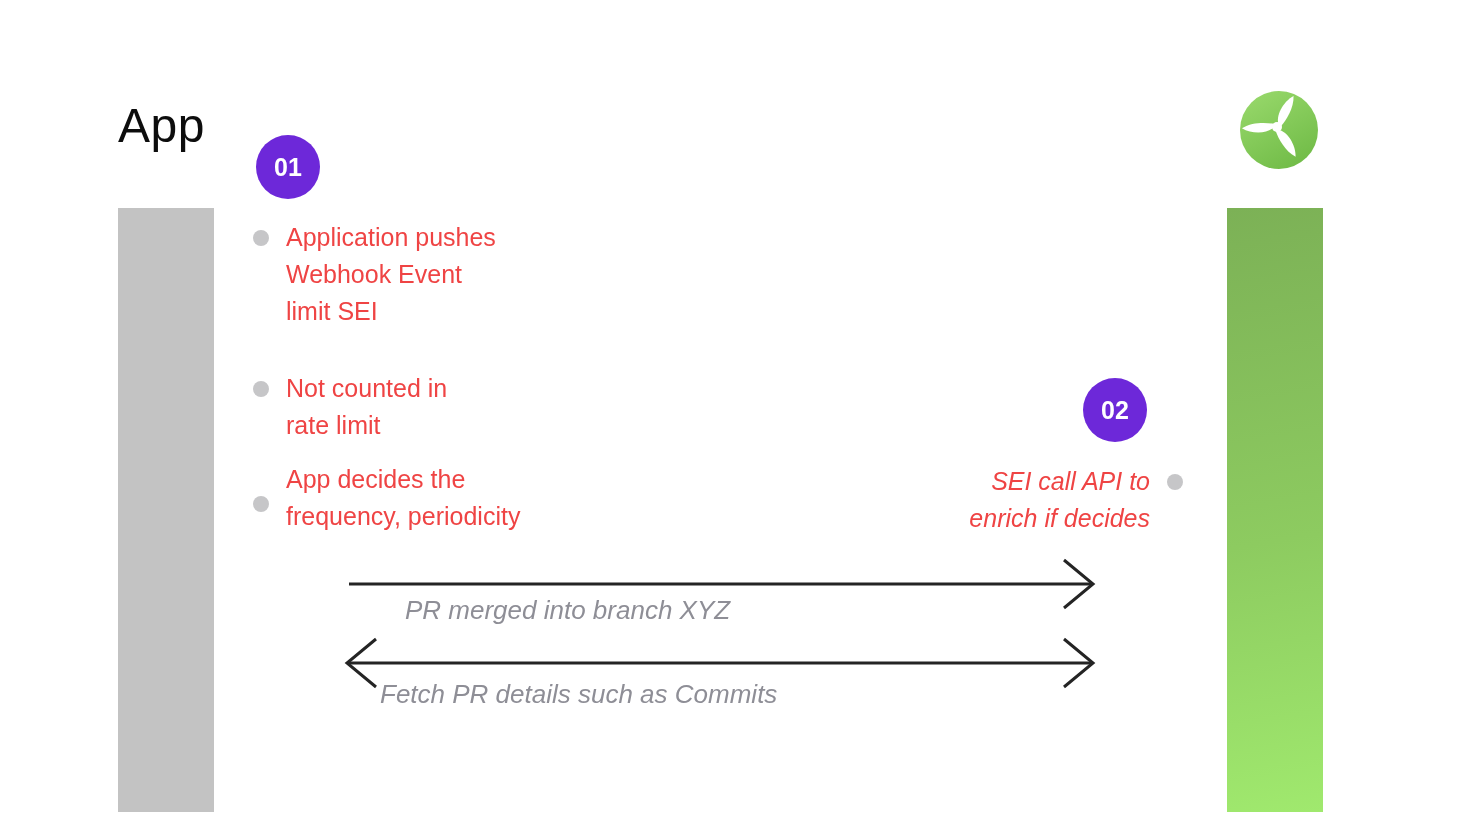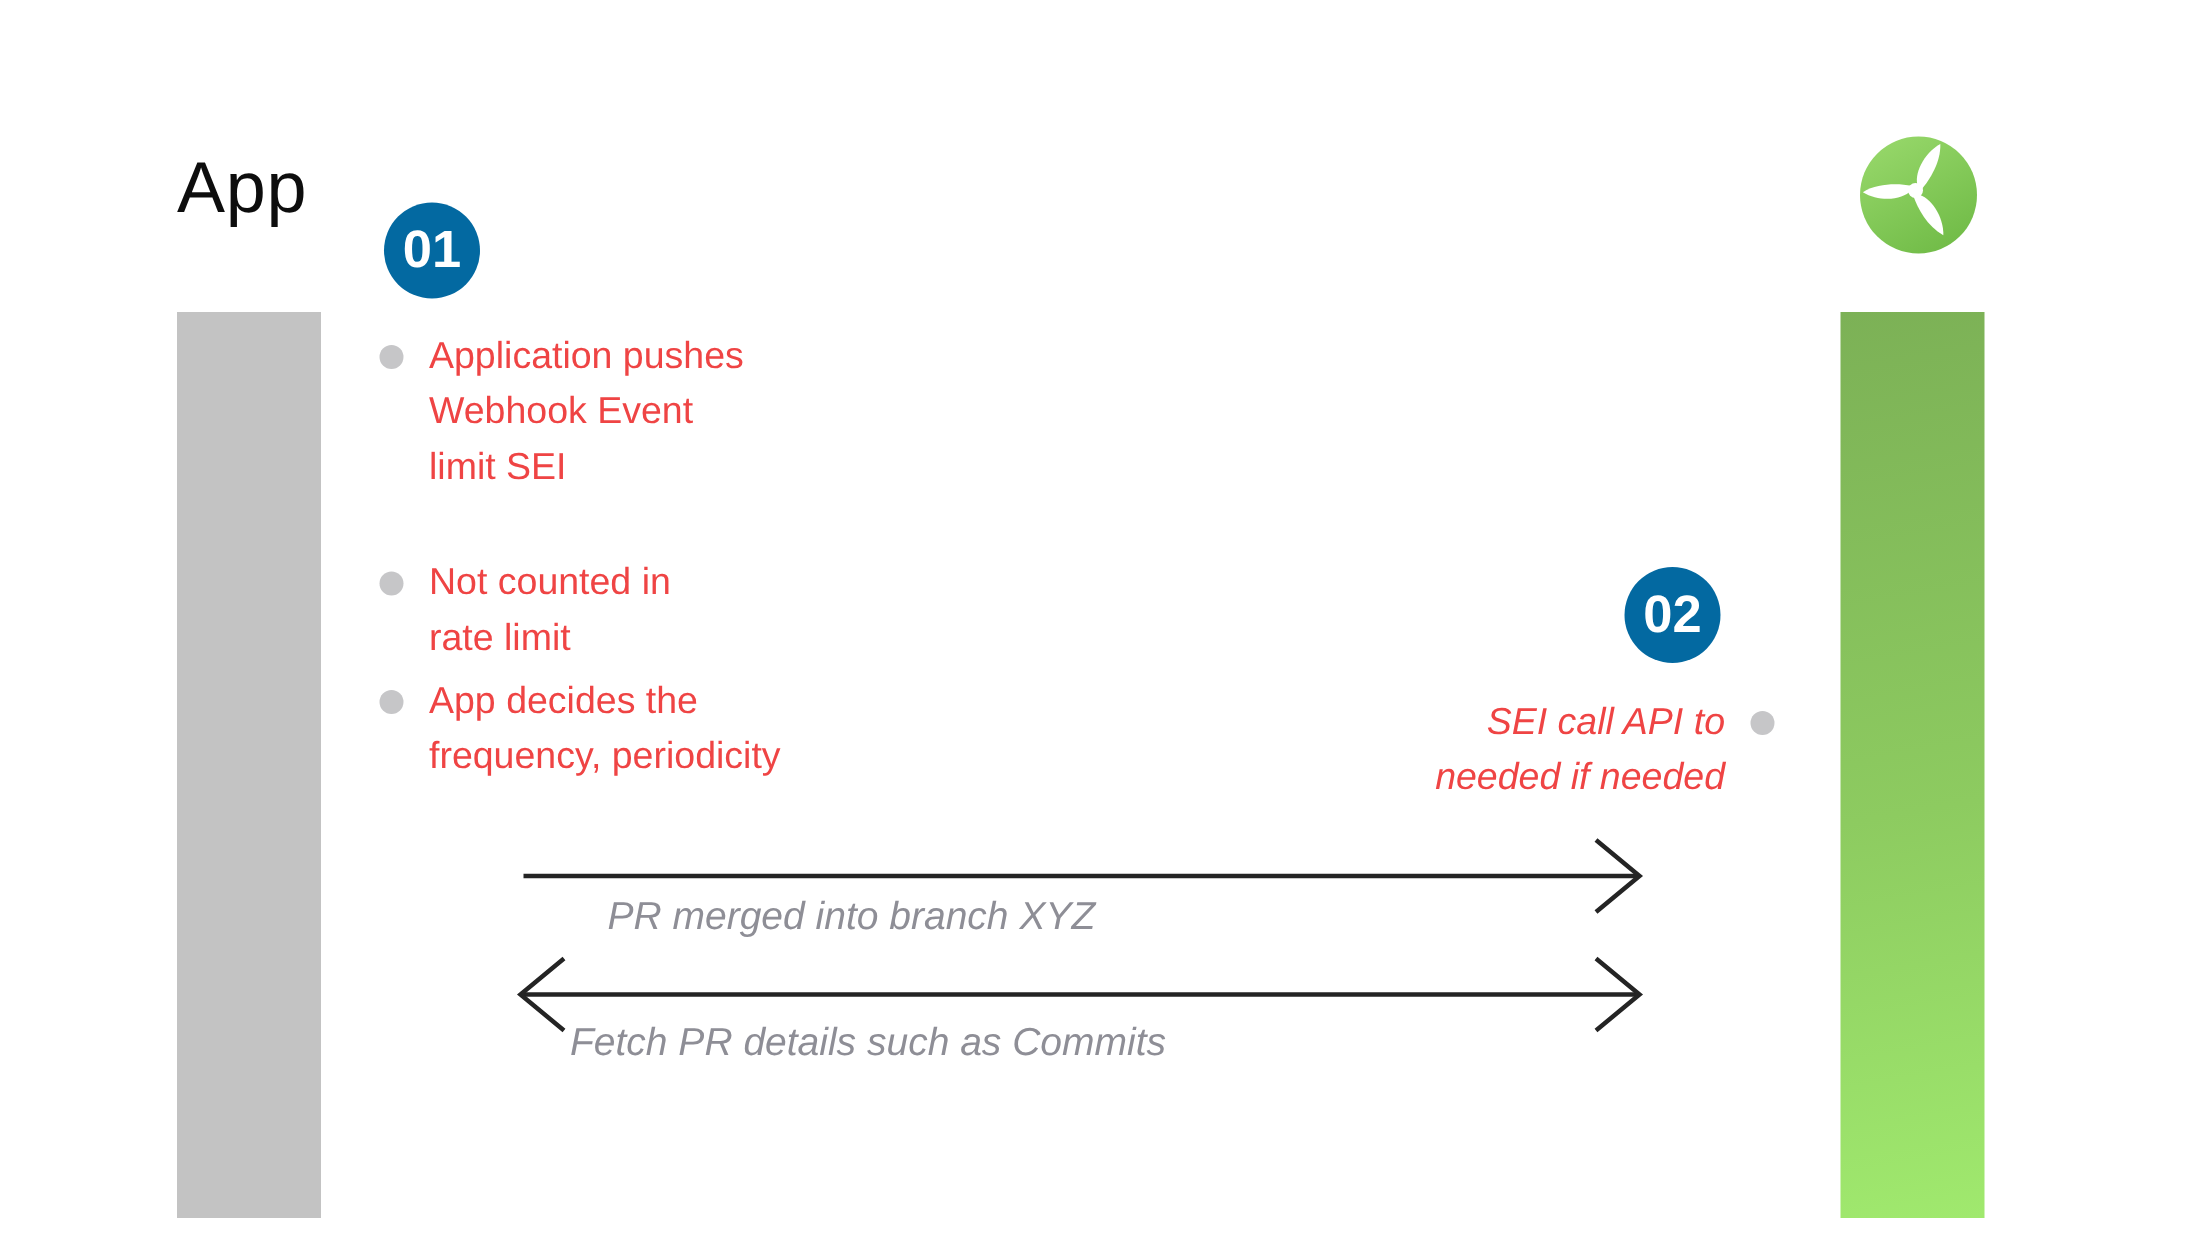--- a/index.html
+++ b/index.html
@@ -42,24 +42,24 @@
     background: linear-gradient(150deg, #9ada6d, #6cb843);
     display: flex;
     align-items: center;
     justify-content: center;
   }
   .badge {
     position: absolute;
     width: 64px;
     height: 64px;
     border-radius: 50%;
-    background: #0369a1;
+    background: #6d28d9;
     color: #ffffff;
     font-weight: bold;
-    font-size: 35px;
+    font-size: 25px;
     display: flex;
     align-items: center;
     justify-content: center;
   }
   .badge-01 { left: 256px; top: 135px; }
   .badge-02 { left: 1083px; top: 378px; }
   .bullet-group {
     position: absolute;
     display: flex;
     gap: 17px;
@@ -70,21 +70,21 @@
   .dot {
     width: 16px;
     height: 16px;
     border-radius: 50%;
     background: #c6c6c8;
     margin-top: 11px;
     flex: none;
   }
   .bg-1 { left: 253px; top: 219px; }
   .bg-2 { left: 253px; top: 370px; }
-  .bg-3 { left: 253px; top: 449px; }
+  .bg-3 { left: 253px; top: 461px; align-items: center; }
   .bg-right { left: 943px; top: 463px; width: 240px; }
   .bg-right .text-col { text-align: right; width: 207px; font-style: italic; }
   .arrow-svg { position: absolute; left: 340px; width: 762px; height: 56px; }
   .arrow-1 { top: 556px; }
   .arrow-2 { top: 635px; }
   .arrow-label {
     position: absolute;
     width: 700px;
     font-style: italic;
     font-size: 26px;
@@ -144,21 +144,21 @@
     <div class="dot"></div>
     <div class="text-col">
       <div>App decides the</div>
       <div>frequency, periodicity</div>
     </div>
   </div>
 
   <div class="bullet-group bg-right">
     <div class="text-col">
       <div>SEI call API to</div>
-      <div>needed if needed</div>
+      <div>enrich if decides</div>
     </div>
     <div class="dot"></div>
   </div>
 
   <svg class="arrow-svg arrow-1" viewBox="0 0 762 56">
     <g stroke="#242424" stroke-width="3" fill="none">
       <line x1="9" y1="28" x2="751" y2="28"></line>
       <path d="M724 4 L753 28 L724 52"></path>
     </g>
   </svg>

